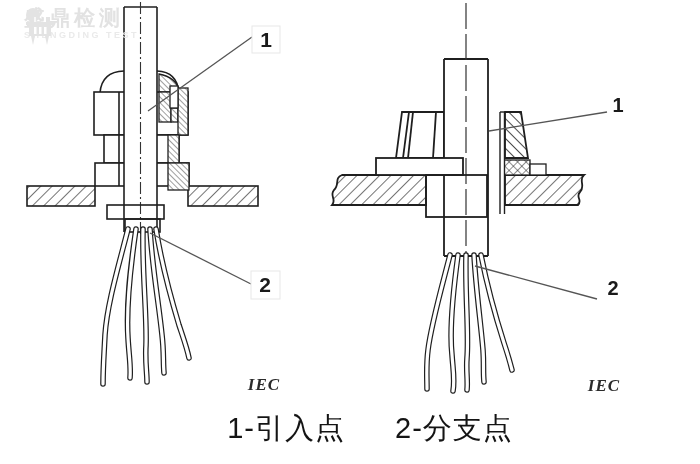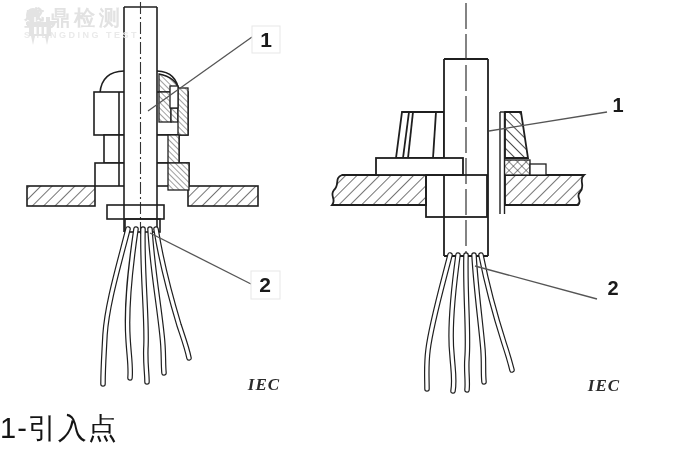--- a/index.html
+++ b/index.html
@@ -12,22 +12,22 @@
   .callout-text-light{font-family:"Liberation Sans",sans-serif;font-weight:600;font-size:20px;fill:#1a1a1a;}
   .iec-text{font-family:"Liberation Serif",serif;font-style:italic;font-size:17px;font-weight:600;fill:#2b2b2b;letter-spacing:1px;}
   .watermark{
     position:absolute;left:24px;top:7px;display:flex;align-items:center;gap:7px;
     color:#e3e3e3;user-select:none;
   }
   .wm-col{display:flex;flex-direction:column;line-height:1;}
   .wm-brand{font-size:21px;font-weight:700;letter-spacing:4px;color:#e2e2e2;}
   .wm-sub{font-size:9px;font-weight:700;letter-spacing:2.5px;color:#eaeaea;margin-top:3px;}
   .caption{
-    position:absolute;top:409px;left:0;width:644px;display:flex;gap:50px;
-    font-size:29px;font-weight:500;color:#141414;letter-spacing:1px;
+    position:absolute;top:409px;left:0;width:644px;display:flex;justify-content:center;gap:50px;
+    font-size:29px;font-weight:500;color:#141414;letter-spacing:1px;padding-left:48px;
   }
 </style>
 </head>
 <body>
 
 <div class="screen">
 
   <svg width="700" height="464" viewBox="0 0 700 464">
     <defs>
       <pattern id="hatchPlate" patternUnits="userSpaceOnUse" width="8" height="8" patternTransform="rotate(45)">
@@ -220,15 +220,16 @@
       </g>
     </svg>
     <div class="wm-col">
       <span class="wm-brand">盛鼎检测</span>
       <span class="wm-sub">SHENGDING TEST</span>
     </div>
   </div>
 
   <div class="caption">
     <span>1-引入点</span>
+    <span>2-分支点</span>
   </div>
 
 </div>
 
 </body></html>

